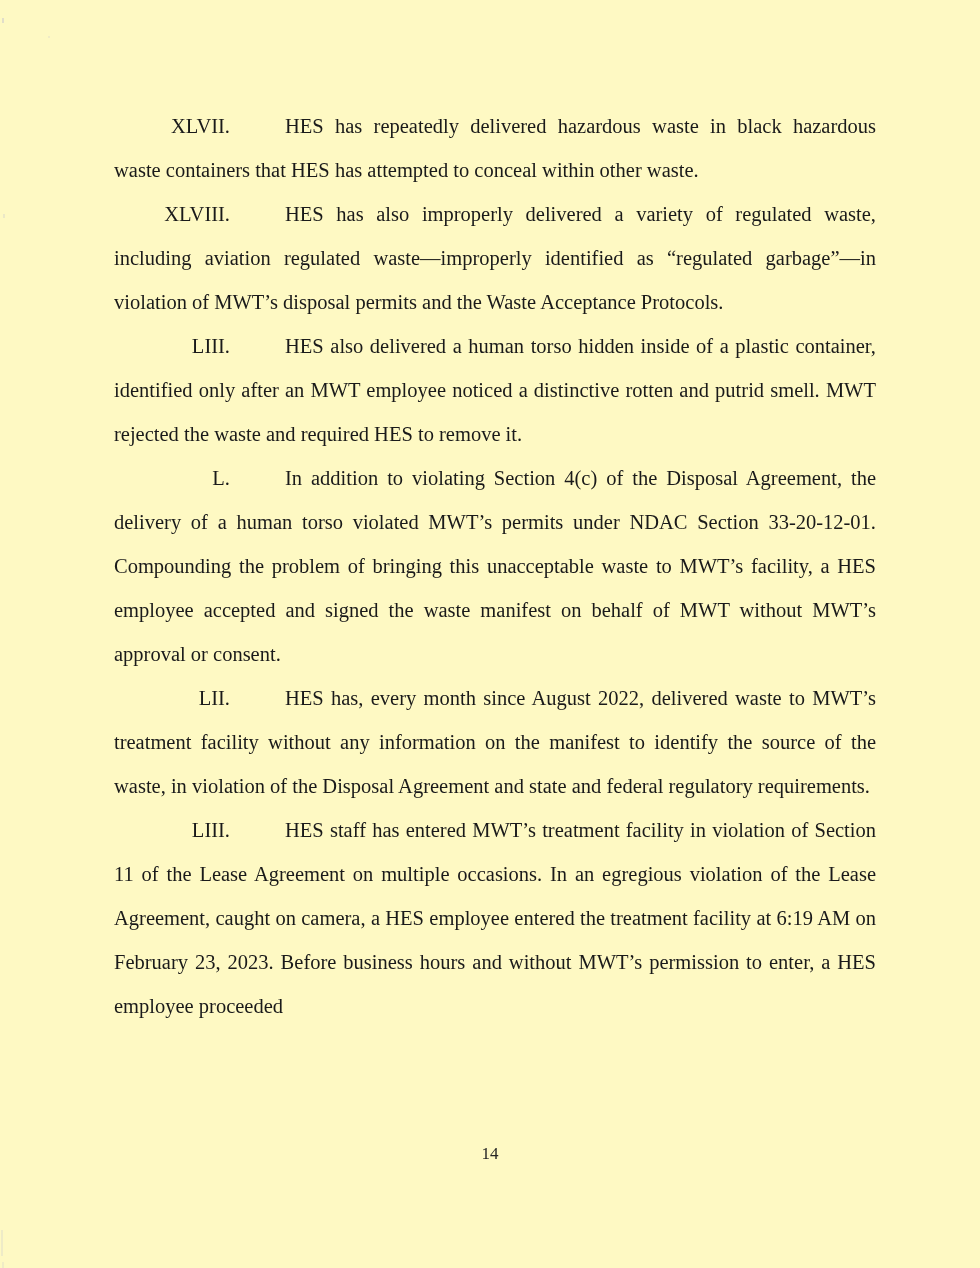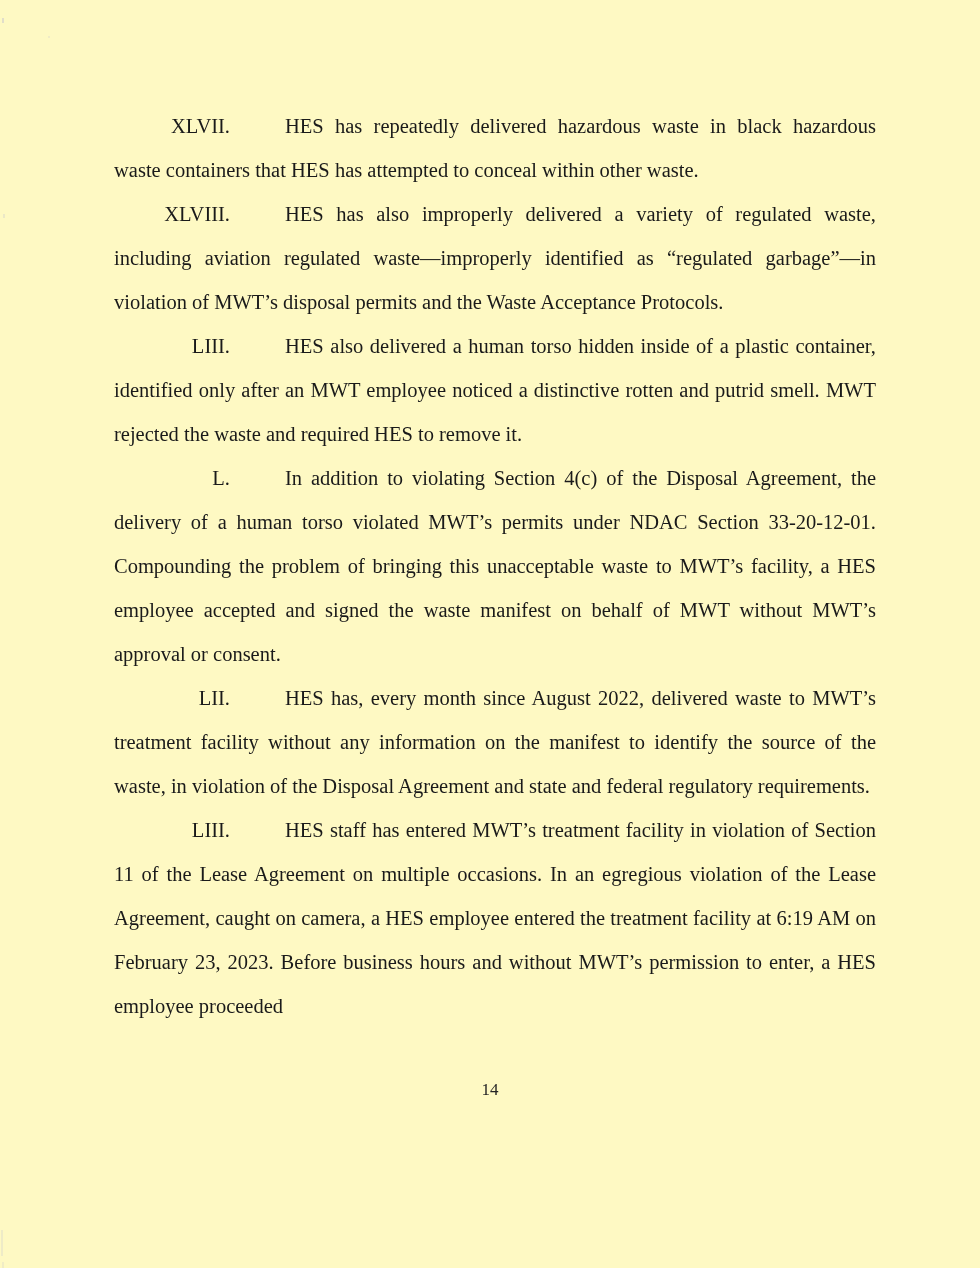--- a/index.html
+++ b/index.html
@@ -47,21 +47,21 @@
   .numeral {
     display: inline-block;
     width: 116px;
     text-align: right;
     padding-right: 55px;
     box-sizing: content-box;
   }
   .page-number {
     position: absolute;
     left: 0;
-    top: 1080px;
+    top: 1144px;
     width: 980px;
     text-align: center;
     font-size: 17px;
     font-family: "Liberation Serif", "DejaVu Serif", serif;
     color: #242424;
   }
 </style>
 </head>
 <body>
 

